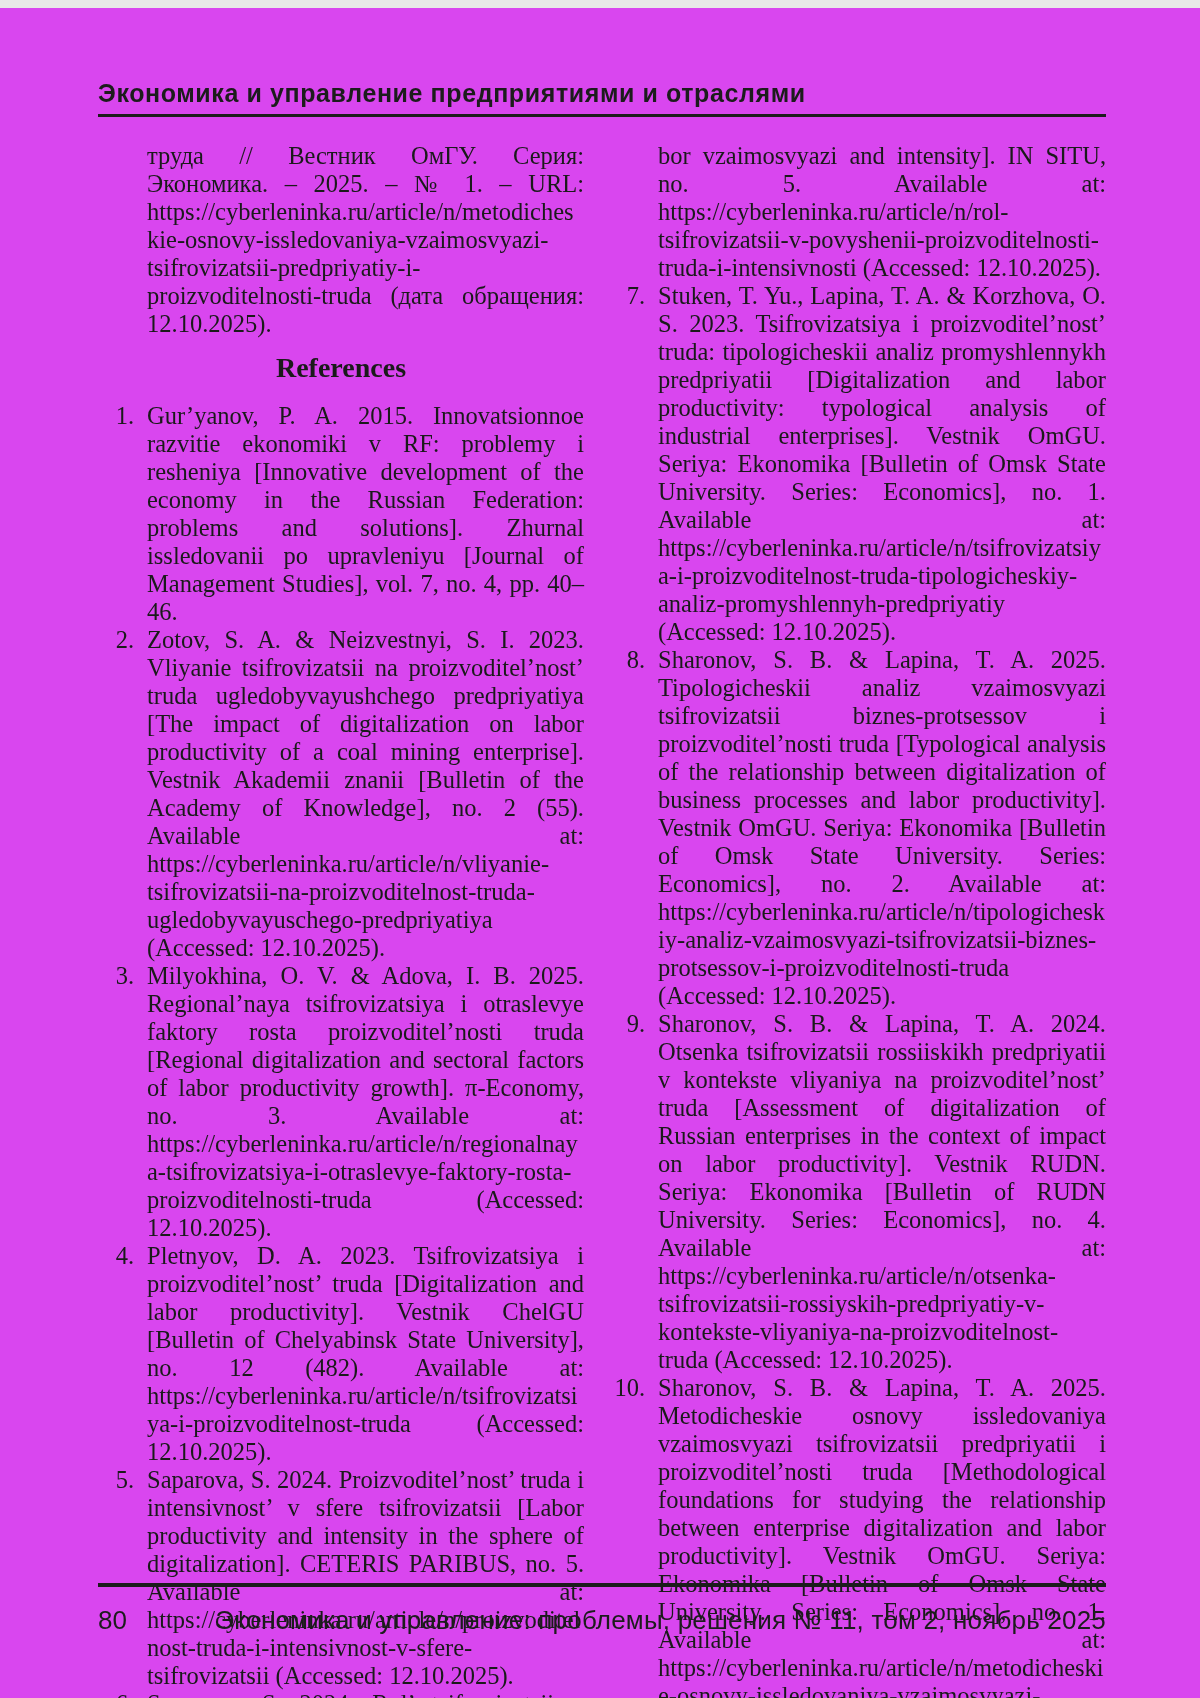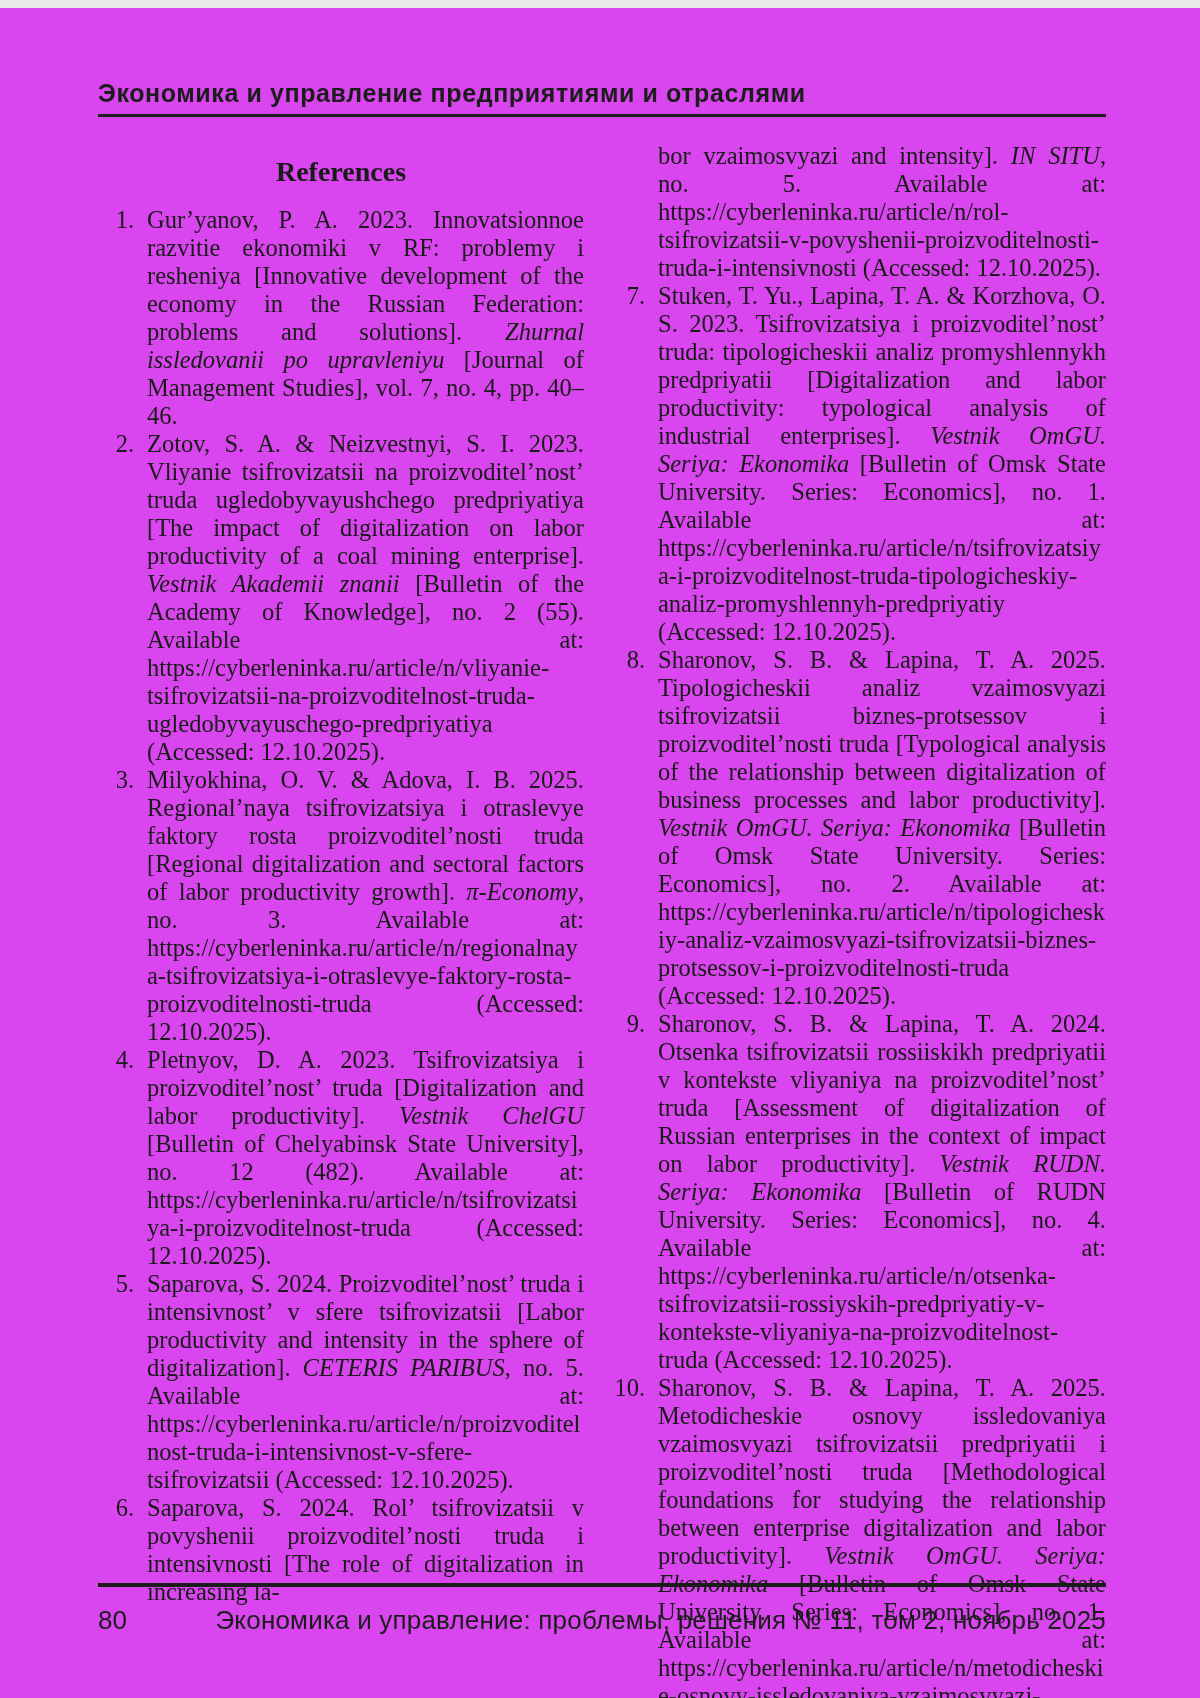--- a/index.html
+++ b/index.html
@@ -56,21 +56,21 @@
     padding-left: 49px;
     text-align: justify;
     overflow-wrap: break-word;
   }
   .ref-num {
     position: absolute;
     left: 0; top: 0;
     width: 36px;
     text-align: right;
   }
-  .it { font-style: italic; }
+  .it { }
 
   
   .running-footer { position: absolute; left: 98px; top: 1575px; width: 1008px; }
   .footer-rule { height: 4px; background: #1c1c1c; }
   .footer-row {
     margin-top: 18px;
     display: flex;
     justify-content: space-between;
     align-items: flex-end;
     font-family: "Liberation Sans", sans-serif;
@@ -84,22 +84,23 @@
 
 <div class="page">
 
   <header class="running-header">
     <div class="header-title">Экономика и управление предприятиями и отраслями</div>
     <div class="header-rule"></div>
   </header>
 
   <main class="columns">
     <section class="col col-left" id="col-left">
+        <p class="carryover"><span>труда // Вестник ОмГУ. Серия: Экономика. – 2025. – № 1. – URL: https://cyberleninka.ru/article/n/metodicheskie-osnovy-issledovaniya-vzaimosvyazi-tsifrovizatsii-predpriyatiy-i-proizvoditelnosti-truda (дата обращения: 12.10.2025).</span></p>
         <h2 class="refs-heading">References</h2>
-        <div class="ref-item"><span class="ref-num">1.</span><span><span>Gur’yanov, P. A. 2023. Innovatsionnoe razvitie ekonomiki v RF: problemy i resheniya [Innovative development of the economy in the Russian Federation: problems and solutions]. </span><span class="it">Zhurnal issledovanii po upravleniyu</span><span> [Journal of Management Studies], vol. 7, no. 4, pp. 40–46.</span></span></div>
+        <div class="ref-item"><span class="ref-num">1.</span><span><span>Gur’yanov, P. A. 2015. Innovatsionnoe razvitie ekonomiki v RF: problemy i resheniya [Innovative development of the economy in the Russian Federation: problems and solutions]. </span><span class="it">Zhurnal issledovanii po upravleniyu</span><span> [Journal of Management Studies], vol. 7, no. 4, pp. 40–46.</span></span></div>
         <div class="ref-item"><span class="ref-num">2.</span><span><span>Zotov, S. A. &amp; Neizvestnyi, S. I. 2023. Vliyanie tsifrovizatsii na proizvoditel’nost’ truda ugledobyvayushchego predpriyatiya [The impact of digitalization on labor productivity of a coal mining enterprise]. </span><span class="it">Vestnik Akademii znanii</span><span> [Bulletin of the Academy of Knowledge], no. 2 (55). Available at: https://cyberleninka.ru/article/n/vliyanie-tsifrovizatsii-na-proizvoditelnost-truda-ugledobyvayuschego-predpriyatiya (Accessed: 12.10.2025).</span></span></div>
         <div class="ref-item"><span class="ref-num">3.</span><span><span>Milyokhina, O. V. &amp; Adova, I. B. 2025. Regional’naya tsifrovizatsiya i otraslevye faktory rosta proizvoditel’nosti truda [Regional digitalization and sectoral factors of labor productivity growth]. </span><span class="it">π-Economy</span><span>, no. 3. Available at: https://cyberleninka.ru/article/n/regionalnaya-tsifrovizatsiya-i-otraslevye-faktory-rosta-proizvoditelnosti-truda (Accessed: 12.10.2025).</span></span></div>
         <div class="ref-item"><span class="ref-num">4.</span><span><span>Pletnyov, D. A. 2023. Tsifrovizatsiya i proizvoditel’nost’ truda [Digitalization and labor productivity]. </span><span class="it">Vestnik ChelGU</span><span> [Bulletin of Chelyabinsk State University], no. 12 (482). Available at: https://cyberleninka.ru/article/n/tsifrovizatsiya-i-proizvoditelnost-truda (Accessed: 12.10.2025).</span></span></div>
         <div class="ref-item"><span class="ref-num">5.</span><span><span>Saparova, S. 2024. Proizvoditel’nost’ truda i intensivnost’ v sfere tsifrovizatsii [Labor productivity and intensity in the sphere of digitalization]. </span><span class="it">CETERIS PARIBUS</span><span>, no. 5. Available at: https://cyberleninka.ru/article/n/proizvoditelnost-truda-i-intensivnost-v-sfere-tsifrovizatsii (Accessed: 12.10.2025).</span></span></div>
         <div class="ref-item"><span class="ref-num">6.</span><span><span>Saparova, S. 2024. Rol’ tsifrovizatsii v povyshenii proizvoditel’nosti truda i intensivnosti [The role of digitalization in increasing la-</span></span></div>
       </section>
     <section class="col col-right" id="col-right">
         <p class="carryover"><span>bor vzaimosvyazi and intensity]. </span><span class="it">IN SITU</span><span>, no. 5. Available at: https://cyberleninka.ru/article/n/rol-tsifrovizatsii-v-povyshenii-proizvoditelnosti-truda-i-intensivnosti (Accessed: 12.10.2025).</span></p>
         <div class="ref-item"><span class="ref-num">7.</span><span><span>Stuken, T. Yu., Lapina, T. A. &amp; Korzhova, O. S. 2023. Tsifrovizatsiya i proizvoditel’nost’ truda: tipologicheskii analiz promyshlennykh predpriyatii [Digitalization and labor productivity: typological analysis of industrial enterprises]. </span><span class="it">Vestnik OmGU. Seriya: Ekonomika</span><span> [Bulletin of Omsk State University. Series: Economics], no. 1. Available at: https://cyberleninka.ru/article/n/tsifrovizatsiya-i-proizvoditelnost-truda-tipologicheskiy-analiz-promyshlennyh-predpriyatiy (Accessed: 12.10.2025).</span></span></div>
         <div class="ref-item"><span class="ref-num">8.</span><span><span>Sharonov, S. B. &amp; Lapina, T. A. 2025. Tipologicheskii analiz vzaimosvyazi tsifrovizatsii biznes-protsessov i proizvoditel’nosti truda [Typological analysis of the relationship between digitalization of business processes and labor productivity]. </span><span class="it">Vestnik OmGU. Seriya: Ekonomika</span><span> [Bulletin of Omsk State University. Series: Economics], no. 2. Available at: https://cyberleninka.ru/article/n/tipologicheskiy-analiz-vzaimosvyazi-tsifrovizatsii-biznes-protsessov-i-proizvoditelnosti-truda (Accessed: 12.10.2025).</span></span></div>

